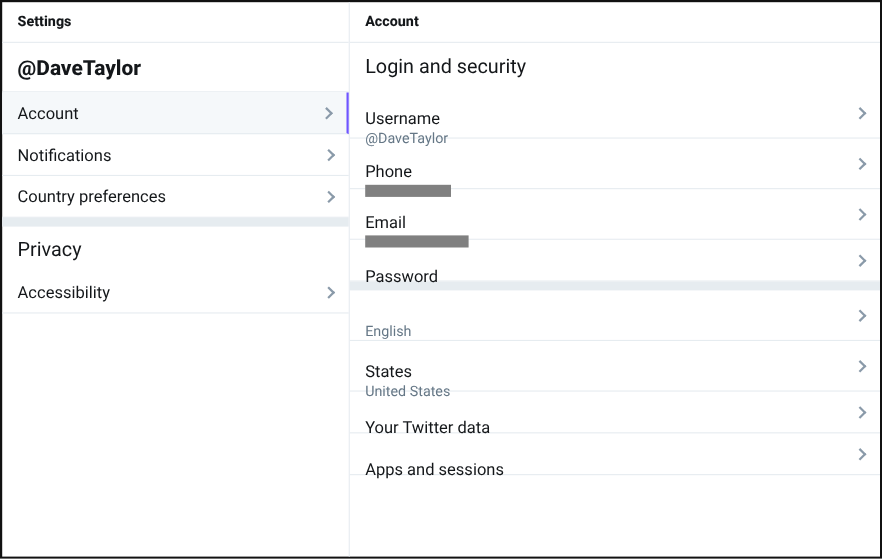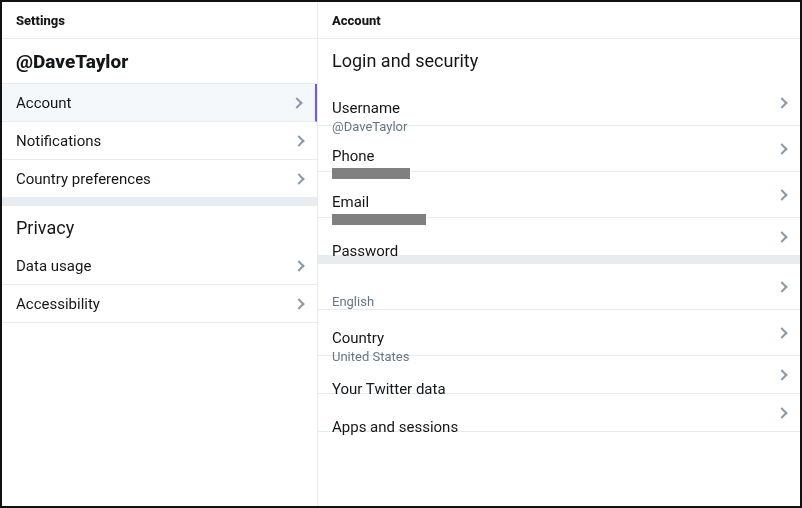--- a/index.html
+++ b/index.html
@@ -103,24 +103,20 @@
         </div>
         <div class="row">
           <span class="label">Country preferences</span>
           <span class="chev"></span>
         </div>
       </div>
     <div class="gap"></div>
     <div class="section-label">Privacy</div>
     <div id="nav2">
         <div class="row">
-          <span class="label">Data usage</span>
-          <span class="chev"></span>
-        </div>
-        <div class="row">
           <span class="label">Accessibility</span>
           <span class="chev"></span>
         </div>
       </div>
   </div>
 
   <div class="right">
     <div class="hdr">Account</div>
     <div id="sections">
         <div class="section-label">Login and security</div>
@@ -153,21 +149,21 @@
         </div>
         <div class="gap"></div>
         <div class="row tall">
           <div class="stack">
             <span class="sub">English</span>
           </div>
           <span class="chev"></span>
         </div>
         <div class="row tall">
           <div class="stack">
-            <span class="label">Country</span>
+            <span class="label">States</span>
             <span class="sub">United States</span>
           </div>
           <span class="chev"></span>
         </div>
         <div class="row">
           <div class="stack">
             <span class="label">Your Twitter data</span>
           </div>
           <span class="chev"></span>
         </div>

